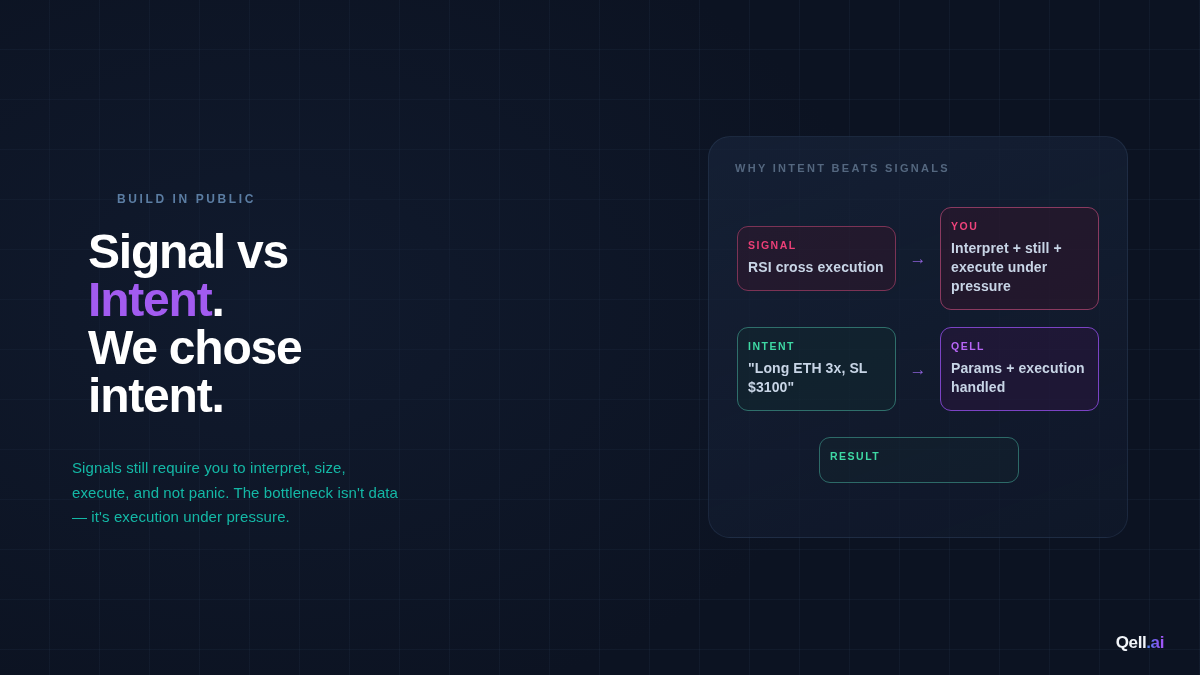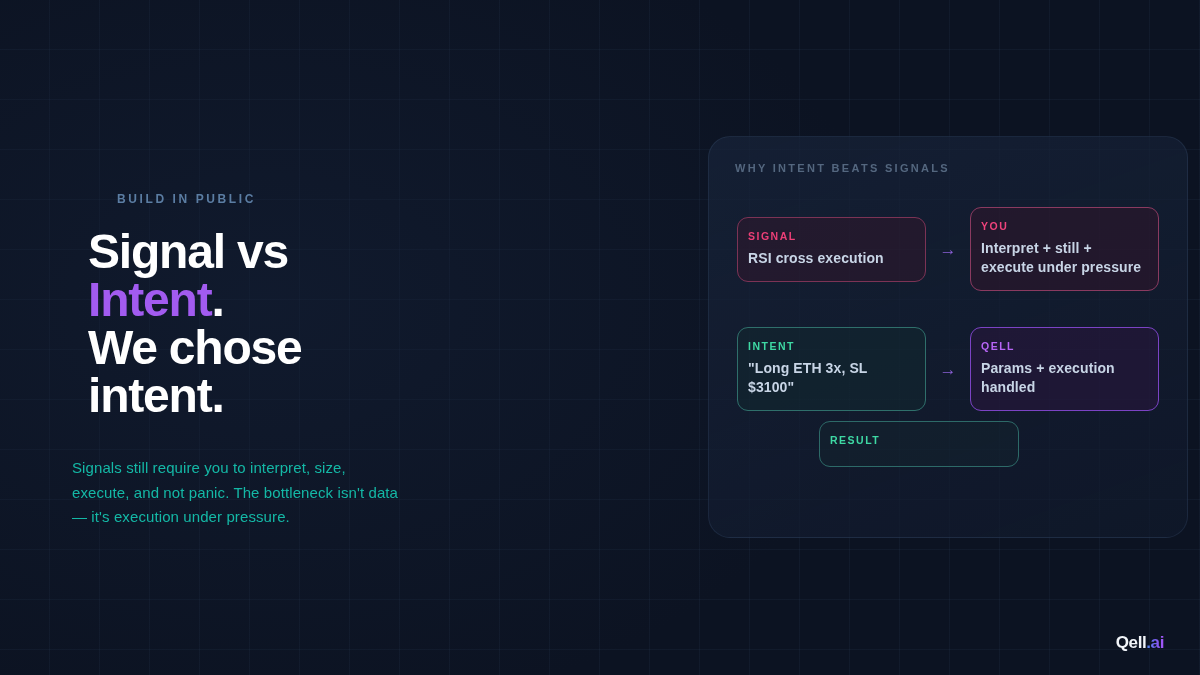--- a/index.html
+++ b/index.html
@@ -73,21 +73,21 @@
     line-height: 24.5px;
     color: #14b8a6;
     letter-spacing: 0.1px;
   }
 
   
   #panel {
     position: absolute;
     left: 708px;
     top: 136px;
-    width: 480px;
+    width: 420px;
     height: 402px;
     border-radius: 22px;
     background: linear-gradient(160deg, rgba(24,36,58,0.72) 0%, rgba(17,26,45,0.62) 100%);
     border: 1px solid rgba(112,146,190,0.13);
     box-sizing: border-box;
   }
 
   .panel-title {
     position: absolute;
     left: 26px;
@@ -151,21 +151,21 @@
 
   .v-intent { background: rgba(18,44,48,0.40); border-color: #2f6f6b; min-height: 58px; }
   .v-intent .cell-label { color: #3ed9a4; }
 
   .v-qell { background: rgba(41,22,62,0.55); border-color: #7b43c4; min-height: 58px; }
   .v-qell .cell-label { color: #b765f5; }
 
   .v-result {
     position: absolute;
     left: 110px;
-    top: 284px;
+    top: 300px;
     width: 200px;
     background: rgba(20,42,48,0.34);
     border-color: #2d6a68;
   }
   .v-result .cell-label { color: #3ed9a4; }
   .v-result .cell-text { font-size: 13px; line-height: 18px; }
 
   
   #logo {
     position: absolute;

